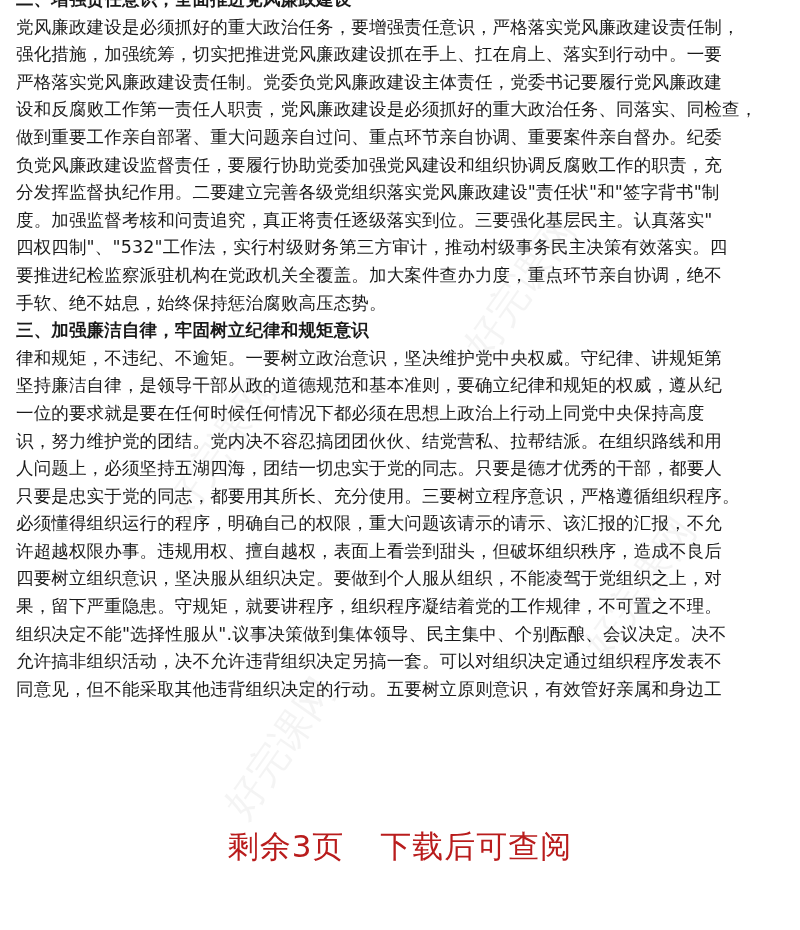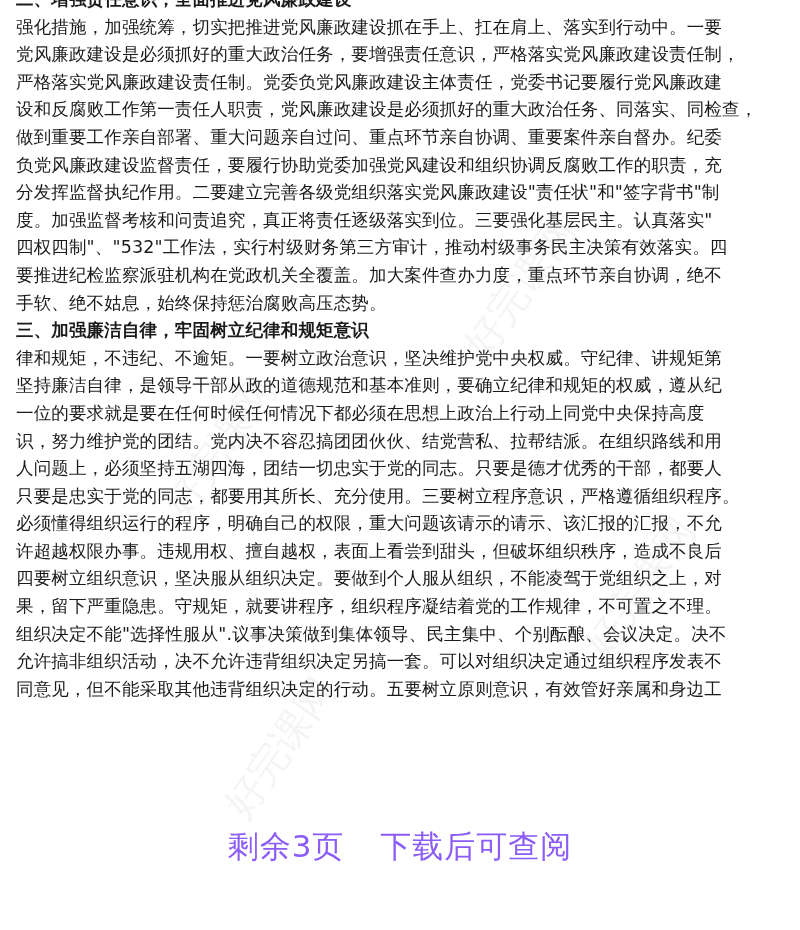--- a/index.html
+++ b/index.html
@@ -42,40 +42,40 @@
       white-space: nowrap;
       pointer-events: none;
     }
     .more {
       position: absolute;
       left: 0;
       top: 826px;
       width: 800px;
       text-align: center;
       font-size: 31px;
-      color: #8b5cf6;
+      color: #b91c1c;
       letter-spacing: 1px;
     }
     .more span.gap {
       display: inline-block;
       width: 36px;
     }
   </style>
 </head>
 <body>
 
 <div class="watermark" style="left:440px; top:260px;">好完课网</div>
 <div class="watermark" style="left:560px; top:560px;">好完课网</div>
 <div class="watermark" style="left:140px; top:420px;">好完课网</div>
 <div class="watermark" style="left:200px; top:720px;">好完课网</div>
 
 <div class="page">
   <div class="line heading">二、增强责任意识，全面推进党风廉政建设</div>
+  <div class="line">党风廉政建设是必须抓好的重大政治任务，要增强责任意识，严格落实党风廉政建设责任制，</div>
   <div class="line">强化措施，加强统筹，切实把推进党风廉政建设抓在手上、扛在肩上、落实到行动中。一要</div>
-  <div class="line">党风廉政建设是必须抓好的重大政治任务，要增强责任意识，严格落实党风廉政建设责任制，</div>
   <div class="line">严格落实党风廉政建设责任制。党委负党风廉政建设主体责任，党委书记要履行党风廉政建</div>
   <div class="line">设和反腐败工作第一责任人职责，党风廉政建设是必须抓好的重大政治任务、同落实、同检查，</div>
   <div class="line">做到重要工作亲自部署、重大问题亲自过问、重点环节亲自协调、重要案件亲自督办。纪委</div>
   <div class="line">负党风廉政建设监督责任，要履行协助党委加强党风建设和组织协调反腐败工作的职责，充</div>
   <div class="line">分发挥监督执纪作用。二要建立完善各级党组织落实党风廉政建设"责任状"和"签字背书"制</div>
   <div class="line">度。加强监督考核和问责追究，真正将责任逐级落实到位。三要强化基层民主。认真落实"</div>
   <div class="line">四权四制"、"532"工作法，实行村级财务第三方审计，推动村级事务民主决策有效落实。四</div>
   <div class="line">要推进纪检监察派驻机构在党政机关全覆盖。加大案件查办力度，重点环节亲自协调，绝不</div>
   <div class="line">手软、绝不姑息，始终保持惩治腐败高压态势。</div>
   <div class="line heading">三、加强廉洁自律，牢固树立纪律和规矩意识</div>

